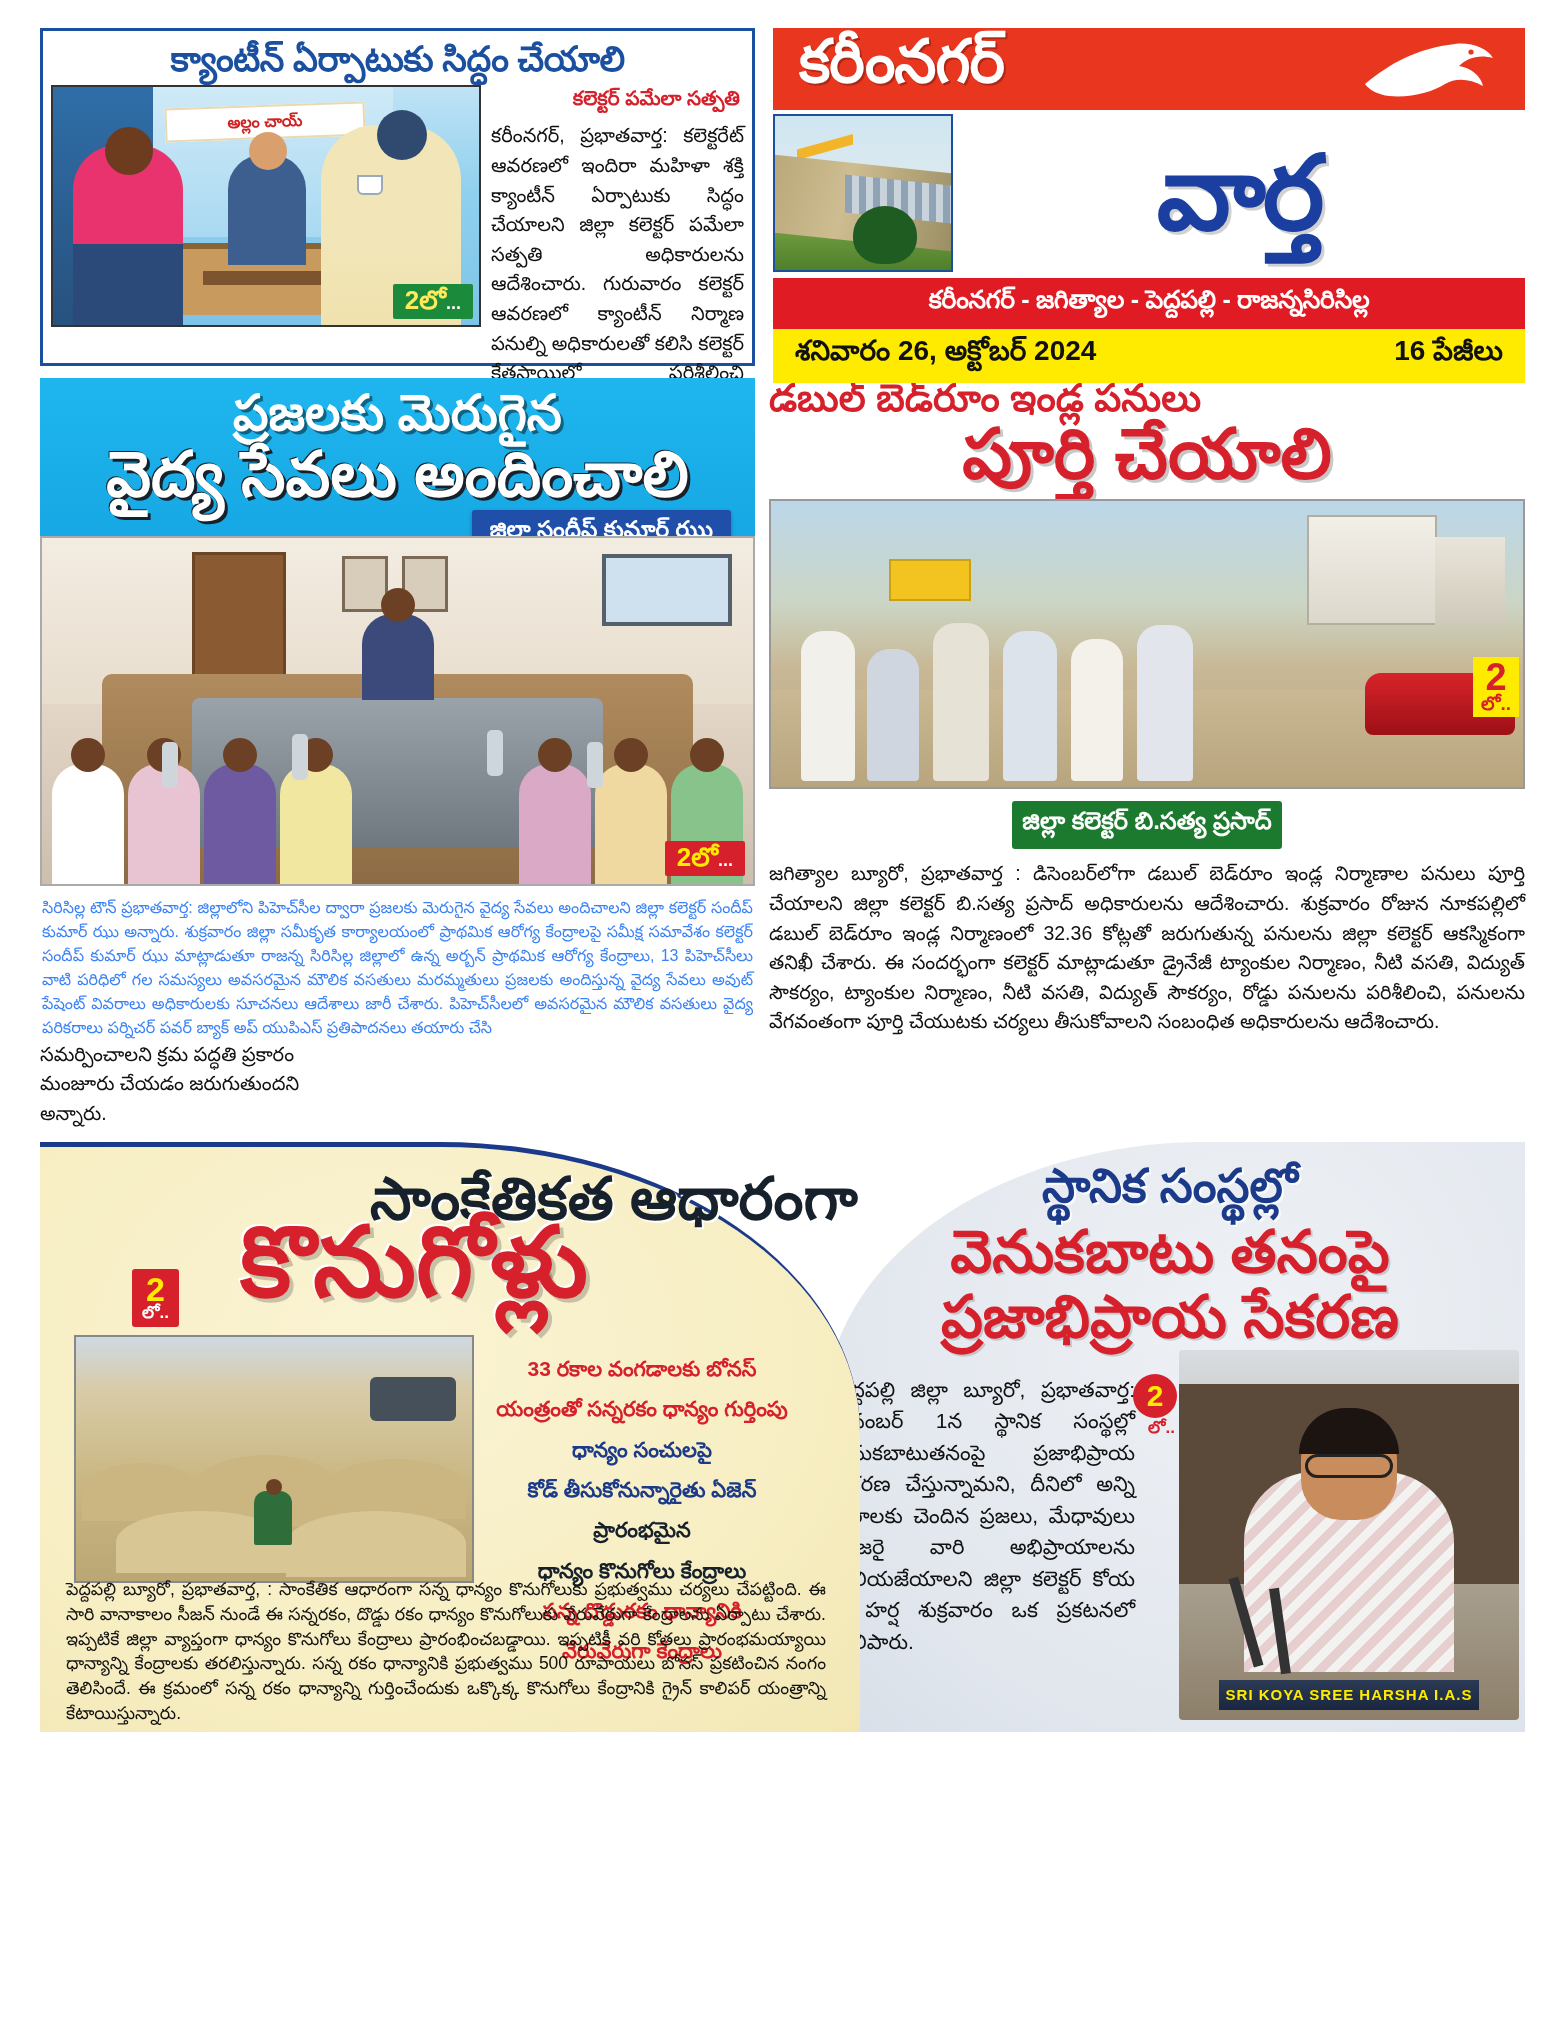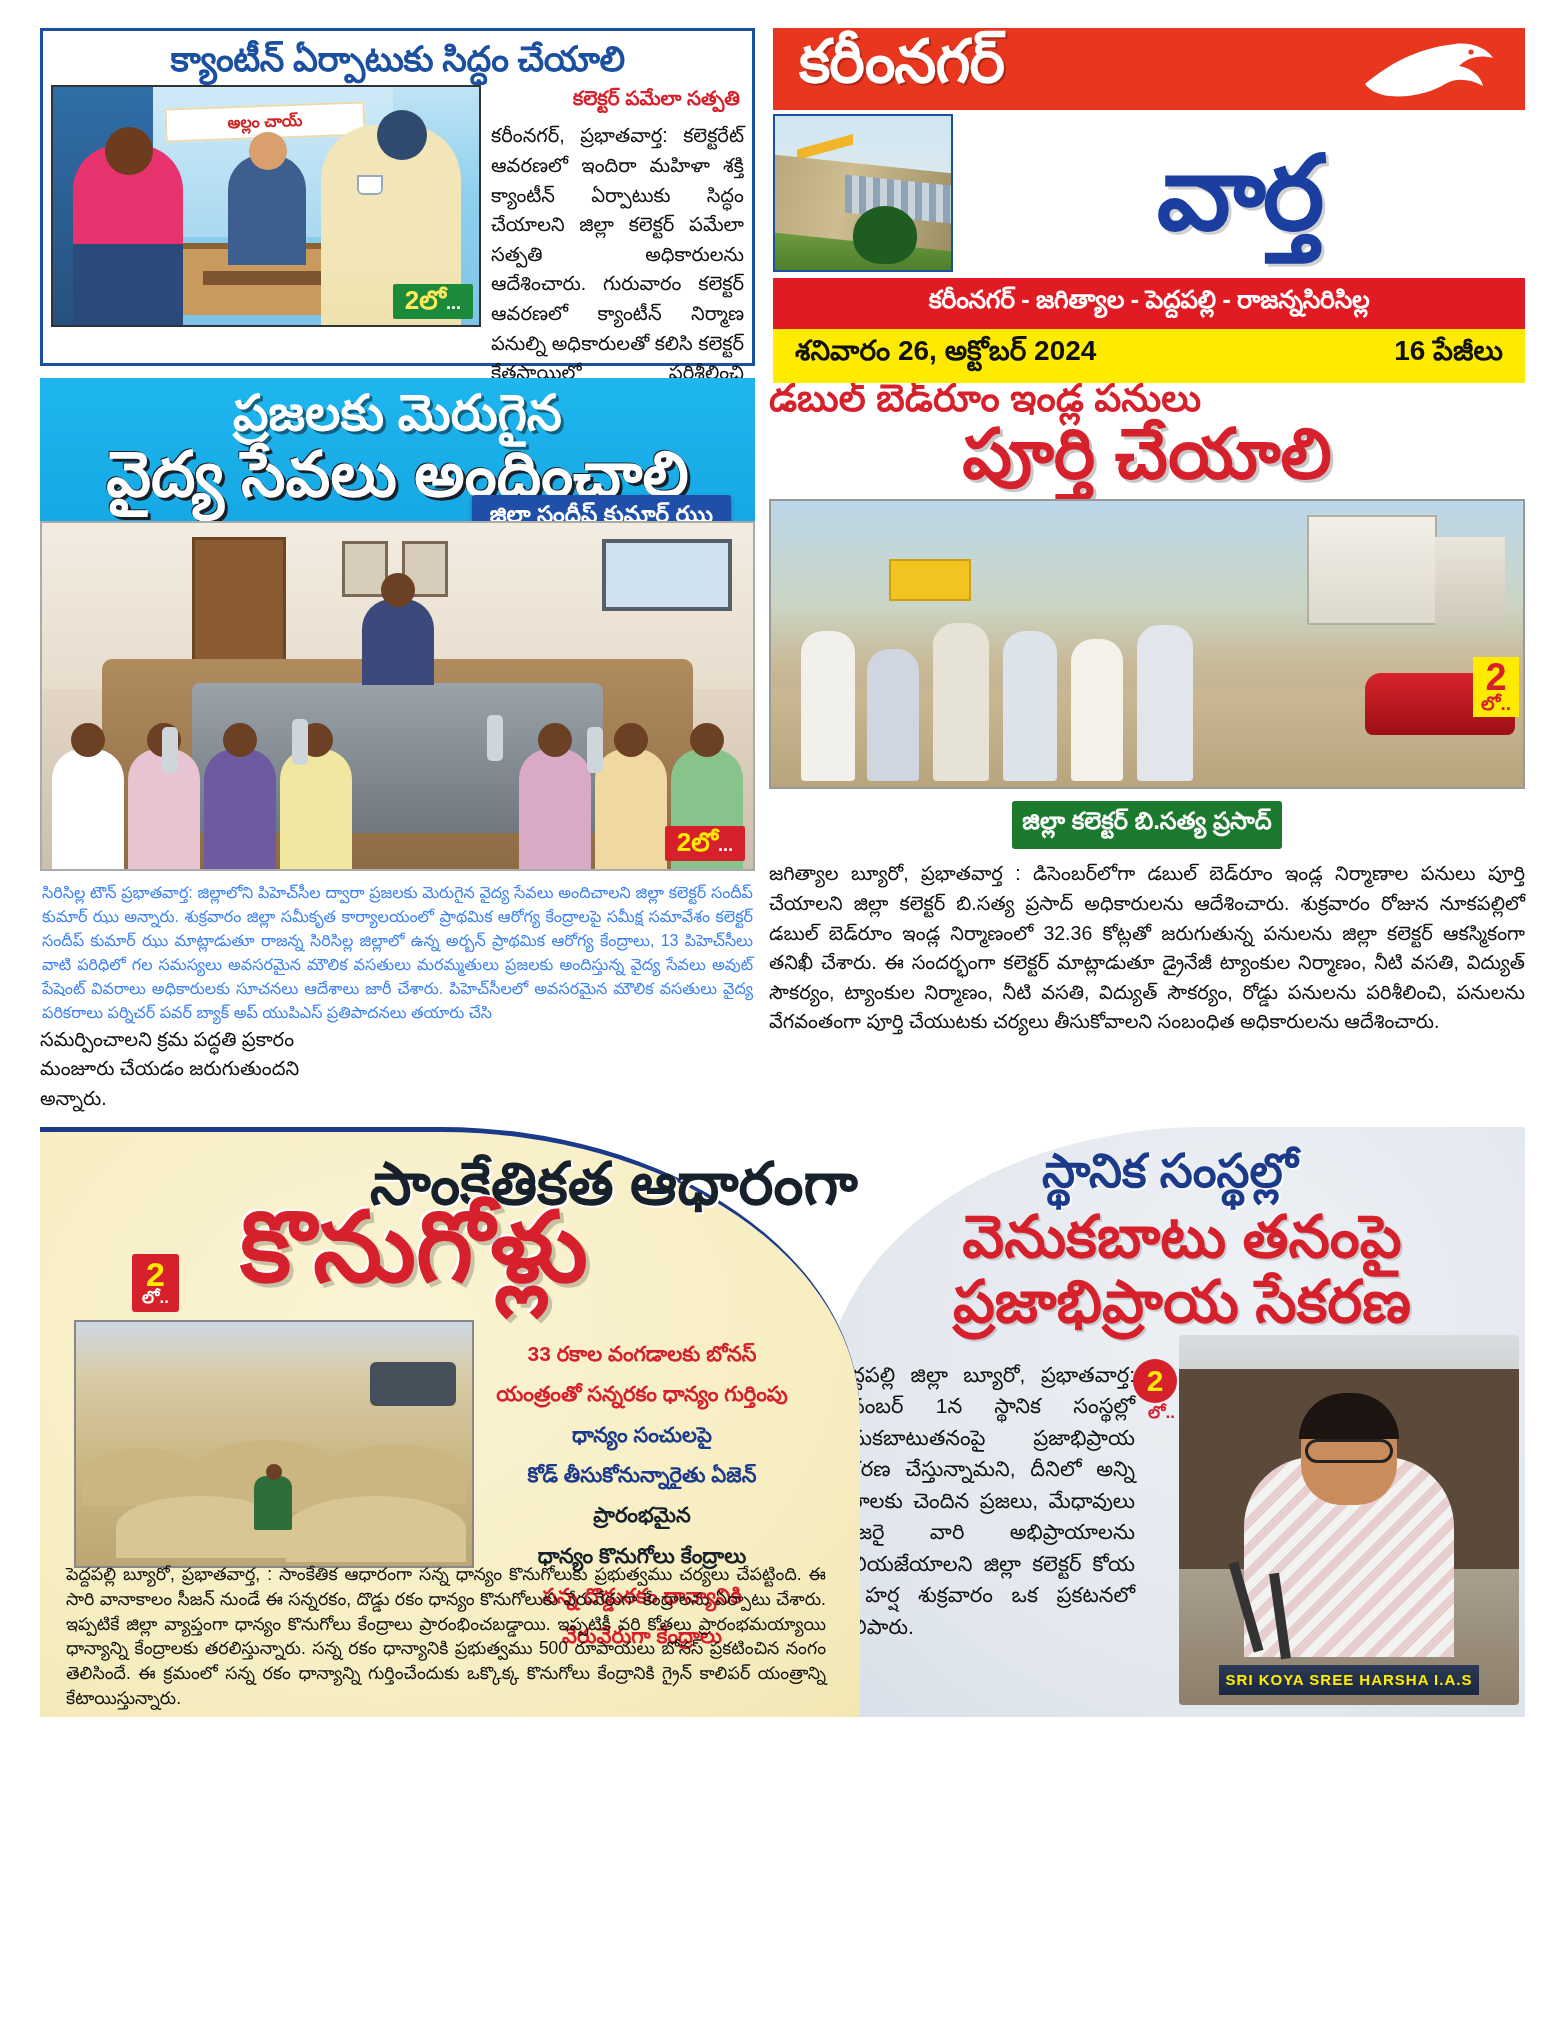--- a/index.html
+++ b/index.html
@@ -117,21 +117,21 @@
     padding:6px 22px 9px; color:#111;
   }
   .mh-date { font-size:28px; font-weight:bold; }
   .mh-pages { font-size:28px; font-weight:bold; }
 
   
   .mid { display:flex; gap:14px; margin-top:12px; }
 
   
   .story-main { width:715px; }
-  .sm-headwrap { background:linear-gradient(180deg,#1fb6ef,#16a8e4); padding:10px 0 14px; position:relative; }
+  .sm-headwrap { background:linear-gradient(180deg,#1fb6ef,#16a8e4); padding:10px 0 29px; position:relative; }
   .sm-kicker {
     color:#fff; font-size:50px; font-weight:bold; text-align:center; line-height:1.02;
     text-shadow: 3px 3px 0 rgba(0,0,0,.45);
   }
   .sm-head {
     color:#ffffff; font-size:63px; font-weight:bold; text-align:center; line-height:1.05;
     margin-top:2px; text-shadow: 3px 3px 0 #17212b, -1px -1px 0 #17212b;
   }
   .sm-byline {
     position:absolute; right:24px; bottom:-20px; background:#1f4fa8; color:#fff;
@@ -250,21 +250,21 @@
     position:absolute; left:26px; bottom:6px; width:760px;
     font-size:17.5px; line-height:1.42; color:#111; text-align:justify;
   }
 
   .br-head1 {
     position:absolute; right:30px; top:18px; width:650px; text-align:center;
     font-size:47px; font-weight:bold; color:#1b3a8a; line-height:1.12;
     text-shadow: 2px 2px 0 rgba(255,255,255,.8);
   }
   .br-head2 {
-    position:absolute; right:18px; top:78px; width:650px; text-align:center;
+    position:absolute; right:30px; top:78px; width:650px; text-align:center;
     font-size:59px; font-weight:bold; color:#d6202b; line-height:1.1;
     text-shadow: 2px 2px 0 rgba(0,0,0,.15);
   }
   .br-body {
     position:absolute; right:390px; top:232px; width:300px;
     font-size:21px; line-height:1.5; color:#111; text-align:justify;
   }
   .br-badge {
     position:absolute; right:348px; top:232px; width:44px; height:44px;
     background:#d6202b; color:#ffeb00; border-radius:50%; font-weight:bold;

